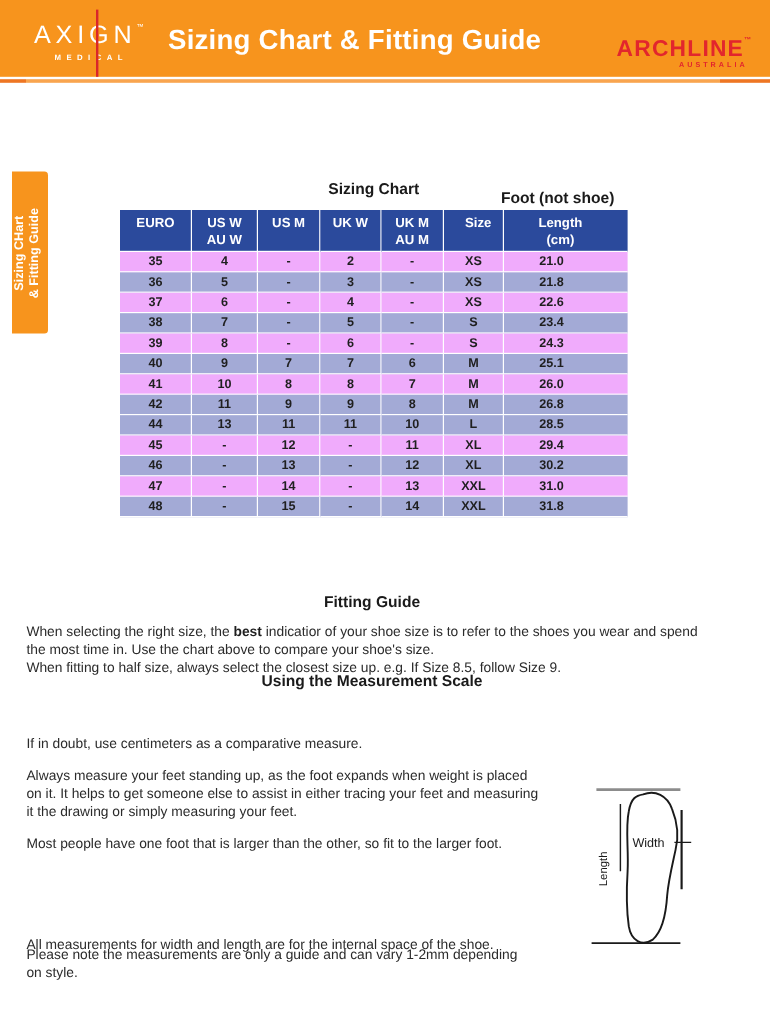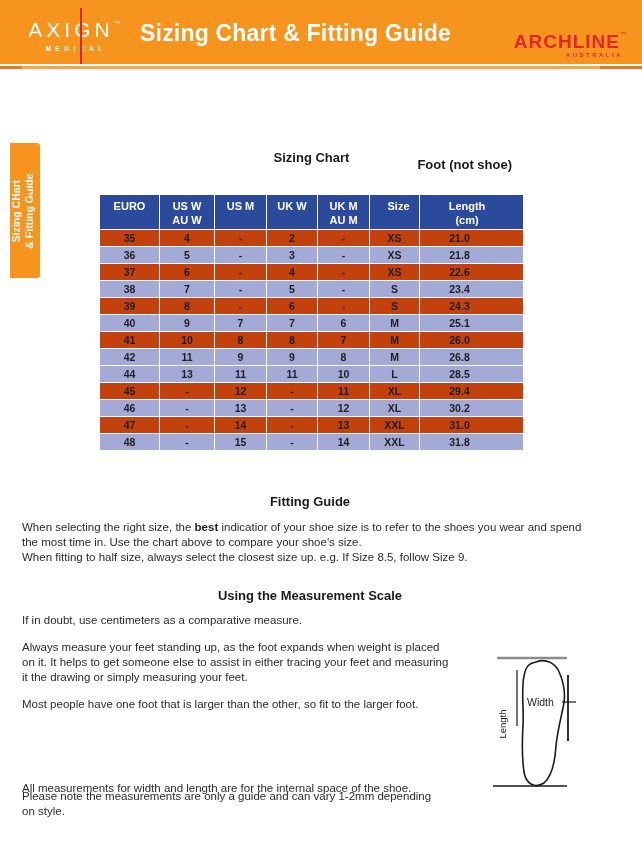--- a/index.html
+++ b/index.html
@@ -80,21 +80,20 @@
     position: absolute; left: 0; right: 0; top: 2px;
     text-align: center; font-size: 13px; font-weight: 700; color: #1a1a1a;
   }
   .foot-label {
     position: absolute; right: 11px; top: 9px;
     font-size: 13px; font-weight: 700; color: #1a1a1a; white-space: nowrap;
   }
   table.sizing {
     width: 423px; border-collapse: separate; border-spacing: 0;
     table-layout: fixed;
-    margin-top: 20px;
   }
   col.c-euro { width: 60px; } col.c-usw { width: 55px; }
   col.c-usm { width: 52px; } col.c-ukw { width: 51px; }
   col.c-ukm { width: 52px; } col.c-size { width: 50px; }
   col.c-len { width: 103px; }
   table.sizing th {
     background: #2B4A9C; color: #ffffff;
     font-size: 11px; font-weight: 700; text-align: center;
     height: 35px; vertical-align: top; padding-top: 4px;
     line-height: 14px;
@@ -105,21 +104,21 @@
   th.h-size { text-align: left; padding-left: 8px; }
   th.h-len { text-align: right; padding-right: 9px; }
   table.sizing td {
     height: 17px; text-align: center;
     font-size: 10.5px; font-weight: 600; color: #1f1f1f;
     border-right: 1.4px solid #ffffff; border-bottom: 1.4px solid #ffffff;
     padding: 0;
   }
   table.sizing td:last-child { border-right: none; }
   table.sizing td.len { text-align: center; padding-right: 24px; }
-  tr.row-a td { background: #c2410c; }
+  tr.row-a td { background: #f0abfc; }
   tr.row-b td { background: #A3AAD6; }
 
   
   .sec-heading {
     position: absolute; left: 0; width: 620px;
     text-align: center; font-size: 13px; font-weight: 700; color: #1a1a1a;
   }
   .para {
     position: absolute; left: 22px; width: 606px;
     font-size: 11.5px; line-height: 15px; color: #2b2b2b;
@@ -300,21 +299,21 @@
         </tr>
       </tbody>
   </table>
 </div>
 
 <div class="sec-heading" style="top:494px;">Fitting Guide</div>
 <div class="para" style="top:520px;"><span>When selecting the right size, the </span><b>best</b><span> indicatior of your shoe size is to refer to the shoes you wear and spend
 the most time in. Use the chart above to compare your shoe's size.</span></div>
 <div class="para" style="top:550px;">When fitting to half size, always select the closest size up. e.g. If Size 8.5, follow Size 9.</div>
 
-<div class="sec-heading" style="top:588px;">Using the Measurement Scale</div>
+<div class="sec-heading" style="top:560px;">Using the Measurement Scale</div>
 <div class="para" style="top:613px;">If in doubt, use centimeters as a comparative measure.</div>
 <div class="para" style="top:640px; width:470px;">Always measure your feet standing up, as the foot expands when weight is placed
 on it. It helps to get someone else to assist in either tracing your feet and measuring
 it the drawing or simply measuring your feet.</div>
 <div class="para" style="top:697px; width:470px;">Most people have one foot that is larger than the other, so fit to the larger foot.</div>
 <div class="para" style="top:761px; width:470px;margin-top:20px;">All measurements for width and length are for the internal space of the shoe.</div>
 <div class="para" style="top:789px; width:470px;">Please note the measurements are only a guide and can vary 1-2mm depending
 on style.</div>
 
 <svg class="foot-diagram" width="100" height="148" viewBox="0 0 100 148">

